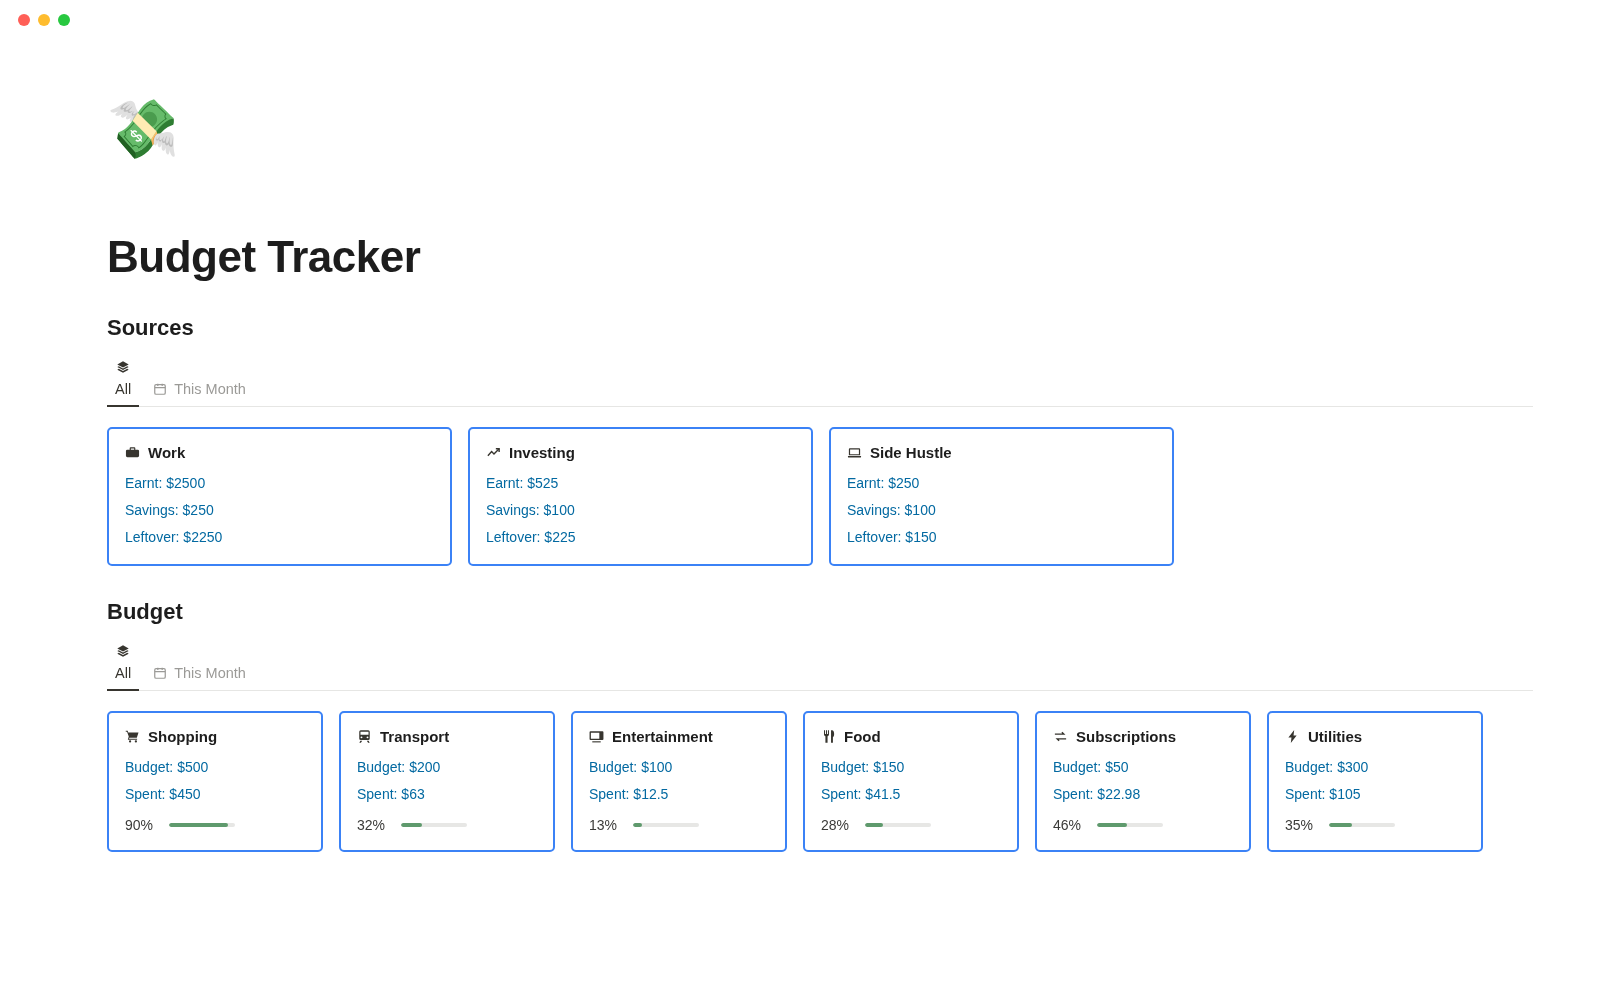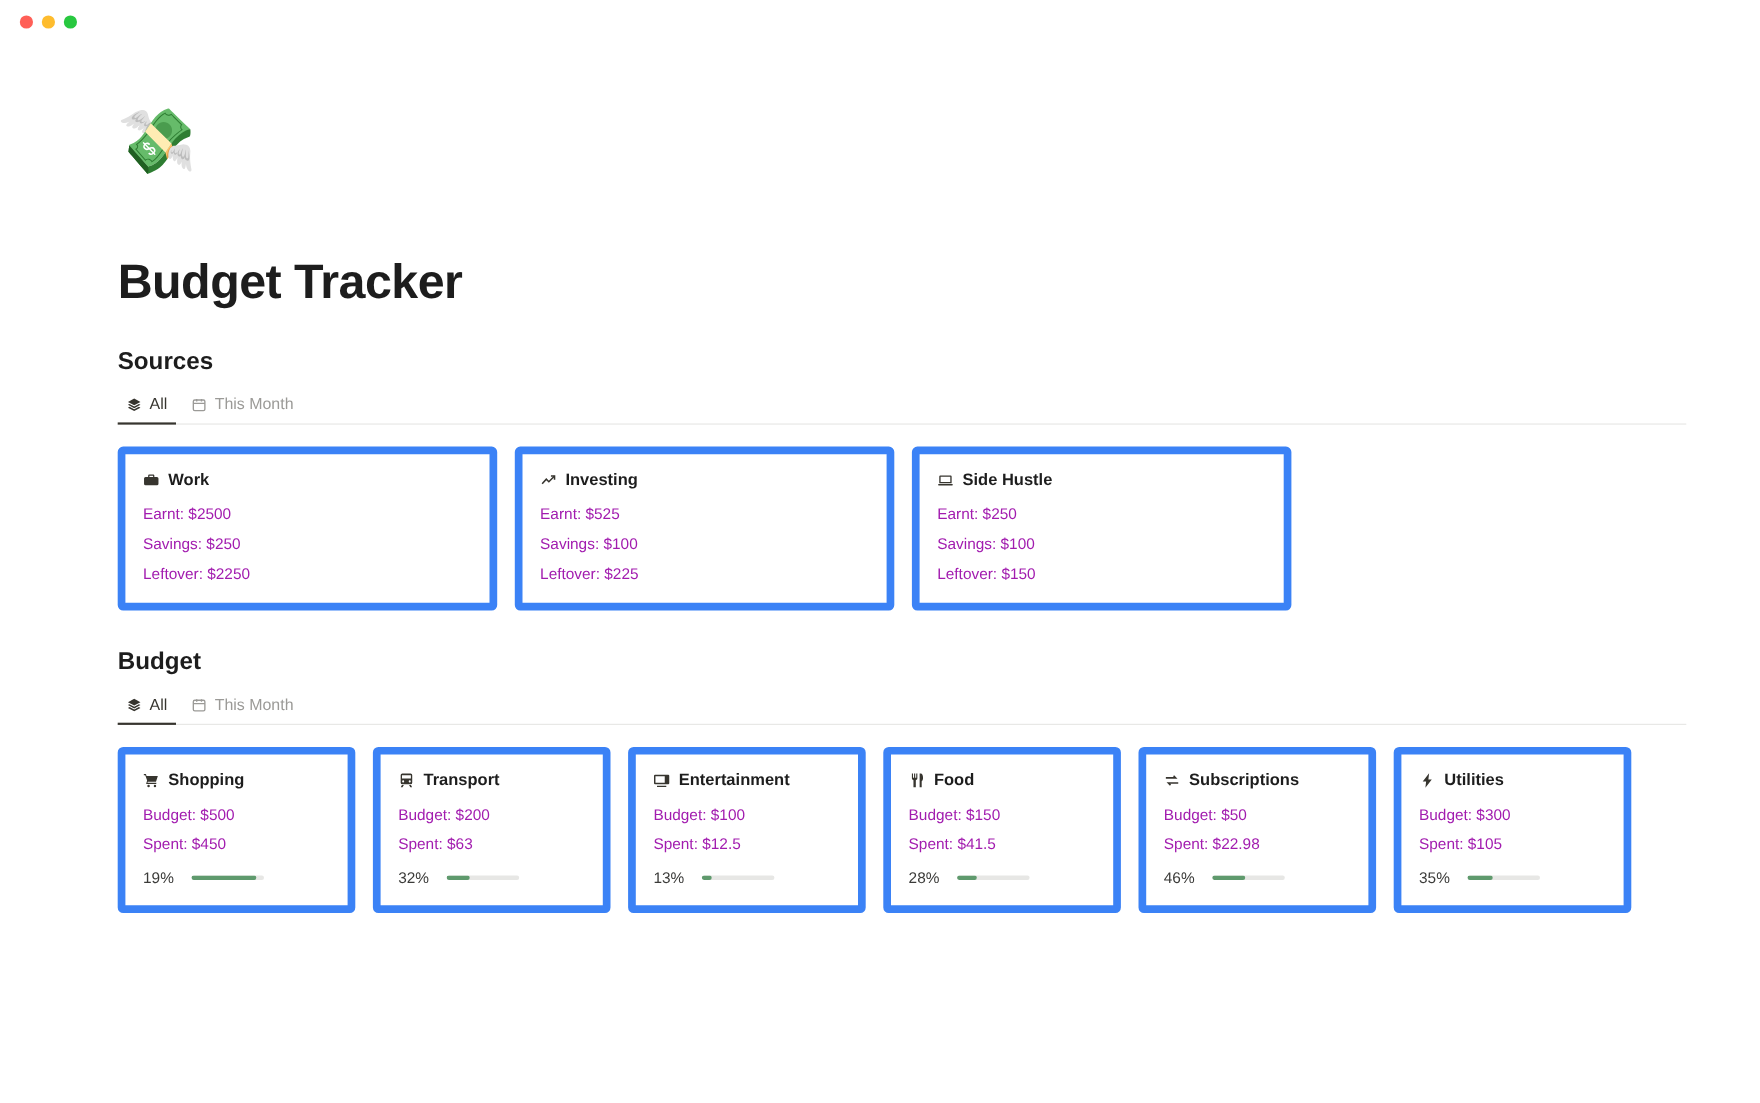--- a/index.html
+++ b/index.html
@@ -69,60 +69,61 @@
     gap: 7px;
     padding: 5px 8px 9px 8px;
     font-size: 14.5px;
     color: #9b9a97;
     cursor: pointer;
     position: relative;
   }
   .tab.active {
     color: #37352f;
     font-weight: 500;
+    flex-direction: column;
   }
   .tab.active::after {
     content: "";
     position: absolute;
     left: 0; right: 0; bottom: -1px;
     height: 2px;
     background: #37352f;
   }
   .tab svg { display: block; }
 
   
   .cards {
     display: flex;
     flex-wrap: wrap;
     gap: 16px;
     margin-top: 20px;
     width: 1430px;
   }
   .card {
     background: #ffffff;
-    border: 7px solid #3b82f6;
+    border: 2px solid #3b82f6;
     border-radius: 5px;
     padding: 15px 16px 17px 16px;
   }
   .card.src { width: 345px; }
   .card.bud { width: 216px; }
   .card-head {
     display: flex;
     align-items: center;
     gap: 8px;
     margin-bottom: 13px;
   }
   .card-title {
     font-size: 15px;
     font-weight: bold;
     color: #1d1d1d;
   }
   .card-line {
     font-size: 14px;
-    color: #a21caf;
+    color: #0369a1;
     margin-top: 9px;
     line-height: 1.3;
   }
   .card-line:first-of-type { margin-top: 0; }
 
   .progress-row {
     display: flex;
     align-items: center;
     gap: 10px;
     margin-top: 14px;
@@ -270,21 +271,21 @@
               <path d="M.8 1.8h2.1l.5 2h11l-1.8 5.4H4.6l-.3 1.1h8.6v1.2H3l1-3.4L2.2 3H.8V1.8z"></path>
               <circle cx="5.4" cy="13.3" r="1.2"></circle>
               <circle cx="11.6" cy="13.3" r="1.2"></circle>
             </svg>
         </span>
         <span class="card-title">Shopping</span>
       </div>
       <div class="card-line">Budget: $500</div>
       <div class="card-line">Spent: $450</div>
       <div class="progress-row">
-        <span class="pct">19%</span>
+        <span class="pct">90%</span>
         <span class="bar">
             <span style="width: 90%; background: rgb(95, 154, 109);"></span>
           </span>
       </div>
     </div>
 
     <div class="card bud">
       <div class="card-head">
         <span class="icon">
           <svg width="15" height="15" viewBox="0 0 16 16" fill="currentColor">

